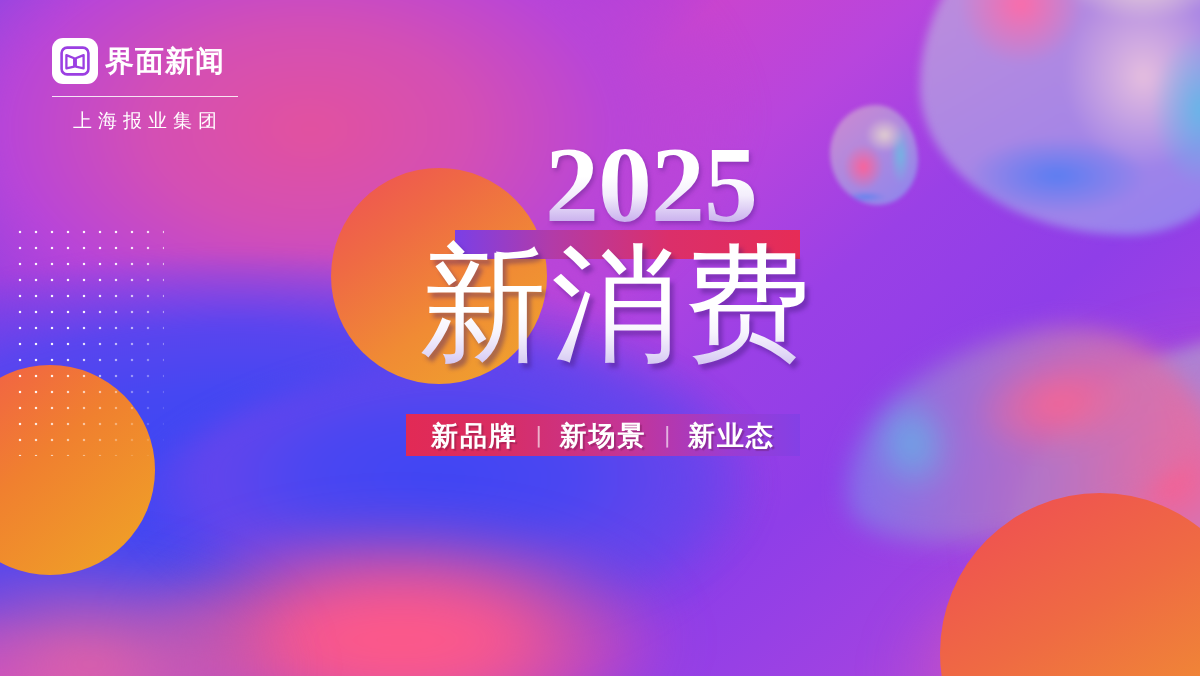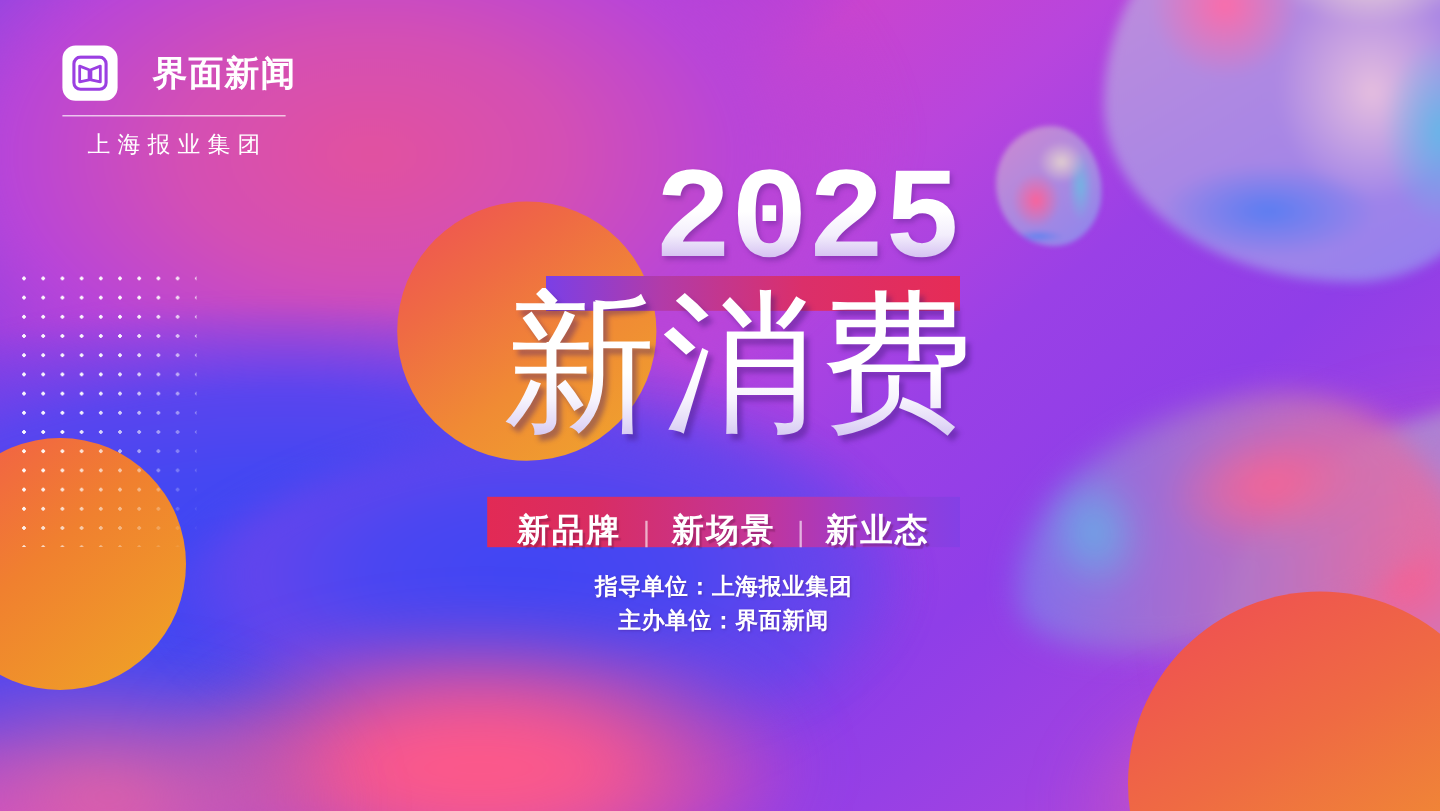--- a/index.html
+++ b/index.html
@@ -207,21 +207,21 @@
 
   
   .logo-block {
     position: absolute;
     left: 52px; top: 38px;
     width: 190px;
   }
   .logo-row {
     display: flex;
     align-items: center;
-    gap: 29px;
+    gap: 7px;
   }
   .logo-mark {
     width: 46px; height: 46px;
     border-radius: 11px;
     background: #ffffff;
     display: flex;
     align-items: center;
     justify-content: center;
     flex: 0 0 auto;
   }
@@ -261,21 +261,21 @@
     width: 1200px; height: 676px;
   }
 
   .year {
     position: absolute;
     left: 545px; top: 131px;
     font-size: 108px;
     font-weight: 800;
     letter-spacing: -1px;
     line-height: 1;
-    font-family: Liberation Mono, monospace;
+    font-family: Liberation Serif, serif;
     background: linear-gradient(to bottom,
         #ffffff 0%, #ffffff 42%, #f3eefc 60%, #cdb6ef 82%, #a98ae6 100%);
     -webkit-background-clip: text;
             background-clip: text;
     color: transparent;
     -webkit-text-fill-color: transparent;
     filter: drop-shadow(2px 3px 2px rgba(60,20,110,.30));
   }
 
   .title-bar {
@@ -302,21 +302,21 @@
     -webkit-text-fill-color: transparent;
     filter: drop-shadow(4px 5px 2px rgba(58,22,112,.38));
   }
 
   .sub-bar {
     position: absolute;
     left: 406px; top: 414px;
     width: 394px; height: 42px;
     background: linear-gradient(to right, #e22a55 0%, #d92d62 22%, #c2359a 58%, #9b3cd2 82%, #8440e6 100%);
     display: flex;
-    align-items: flex-end;
+    align-items: center;
     justify-content: center;
     gap: 0;
   }
   .sub-word {
     color: #ffffff;
     font-size: 27px;
     font-weight: 700;
     letter-spacing: 2px;
     line-height: 1;
     font-family: "DejaVu Sans", "Liberation Sans", sans-serif;
@@ -395,20 +395,16 @@
     <div class="title">新消费</div>
 
     <div class="sub-bar">
       <span class="sub-word">新品牌</span>
       <span class="sub-sep">|</span>
       <span class="sub-word">新场景</span>
       <span class="sub-sep">|</span>
       <span class="sub-word">新业态</span>
     </div>
 
-    <div class="credits">
-      <div class="credit-line">指导单位：上海报业集团</div>
-      <div class="credit-line">主办单位：界面新闻</div>
-    </div>
 
   </div>
 
 </div>
 
 </body></html>

